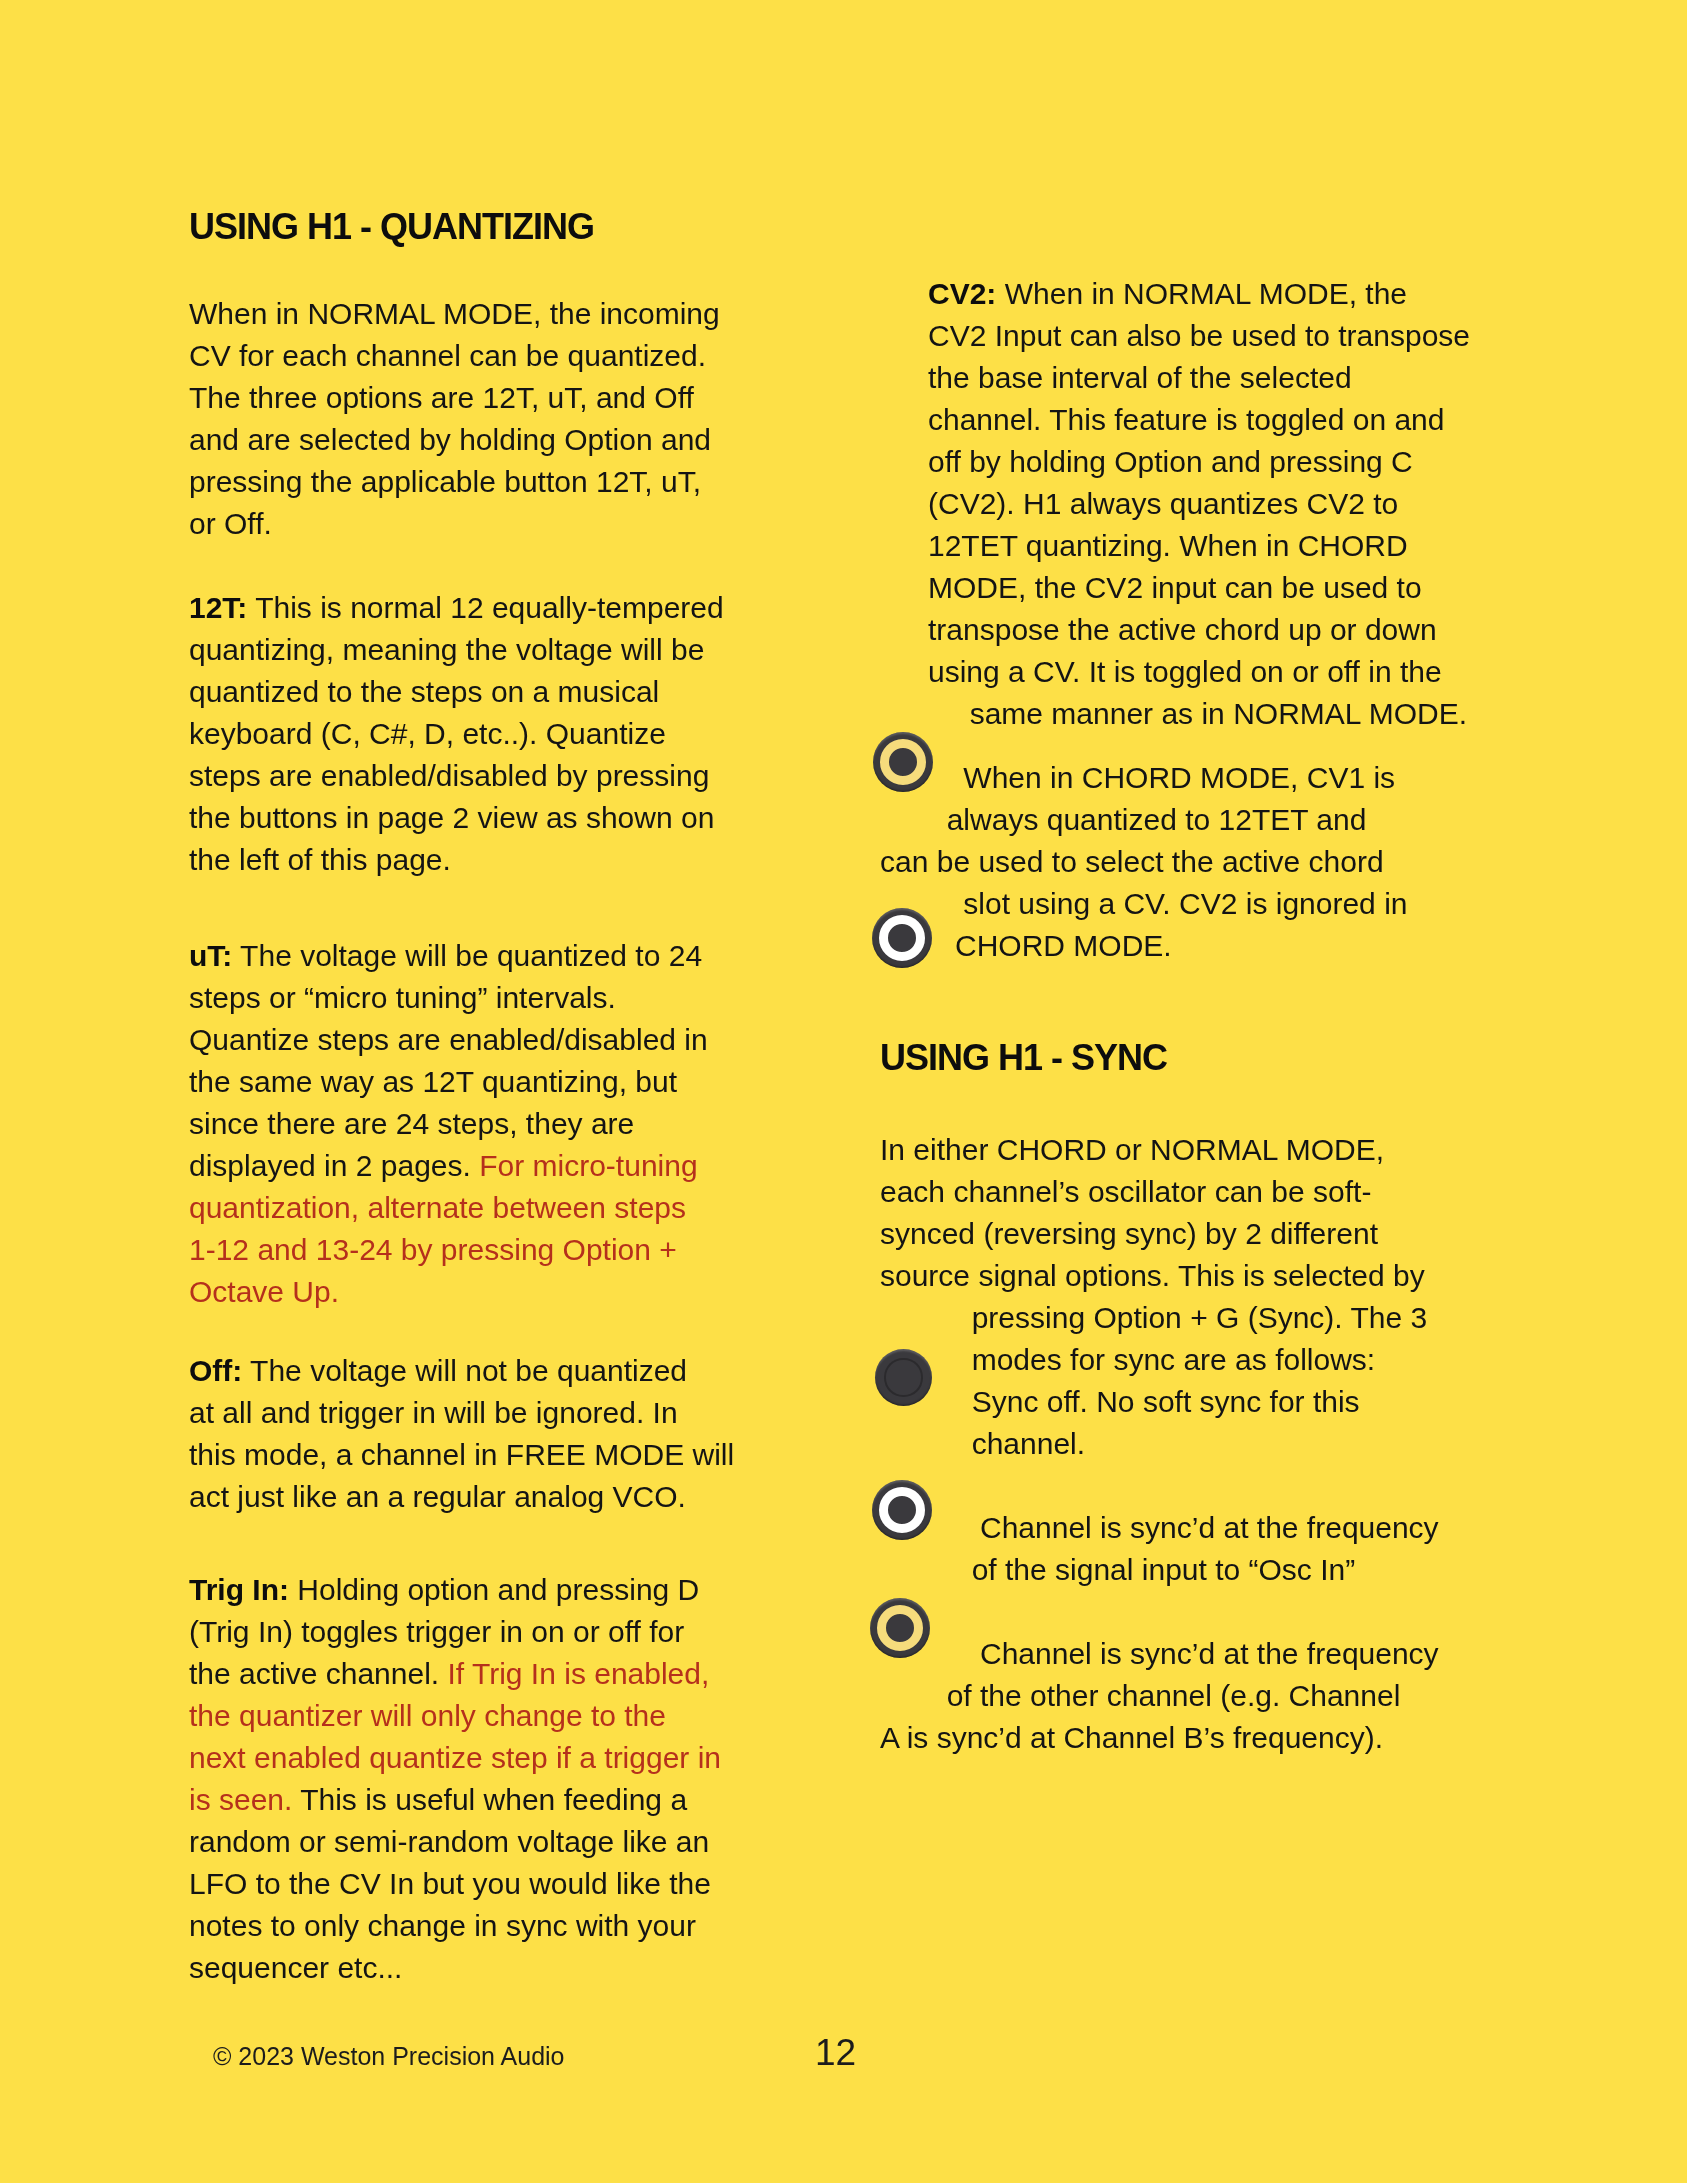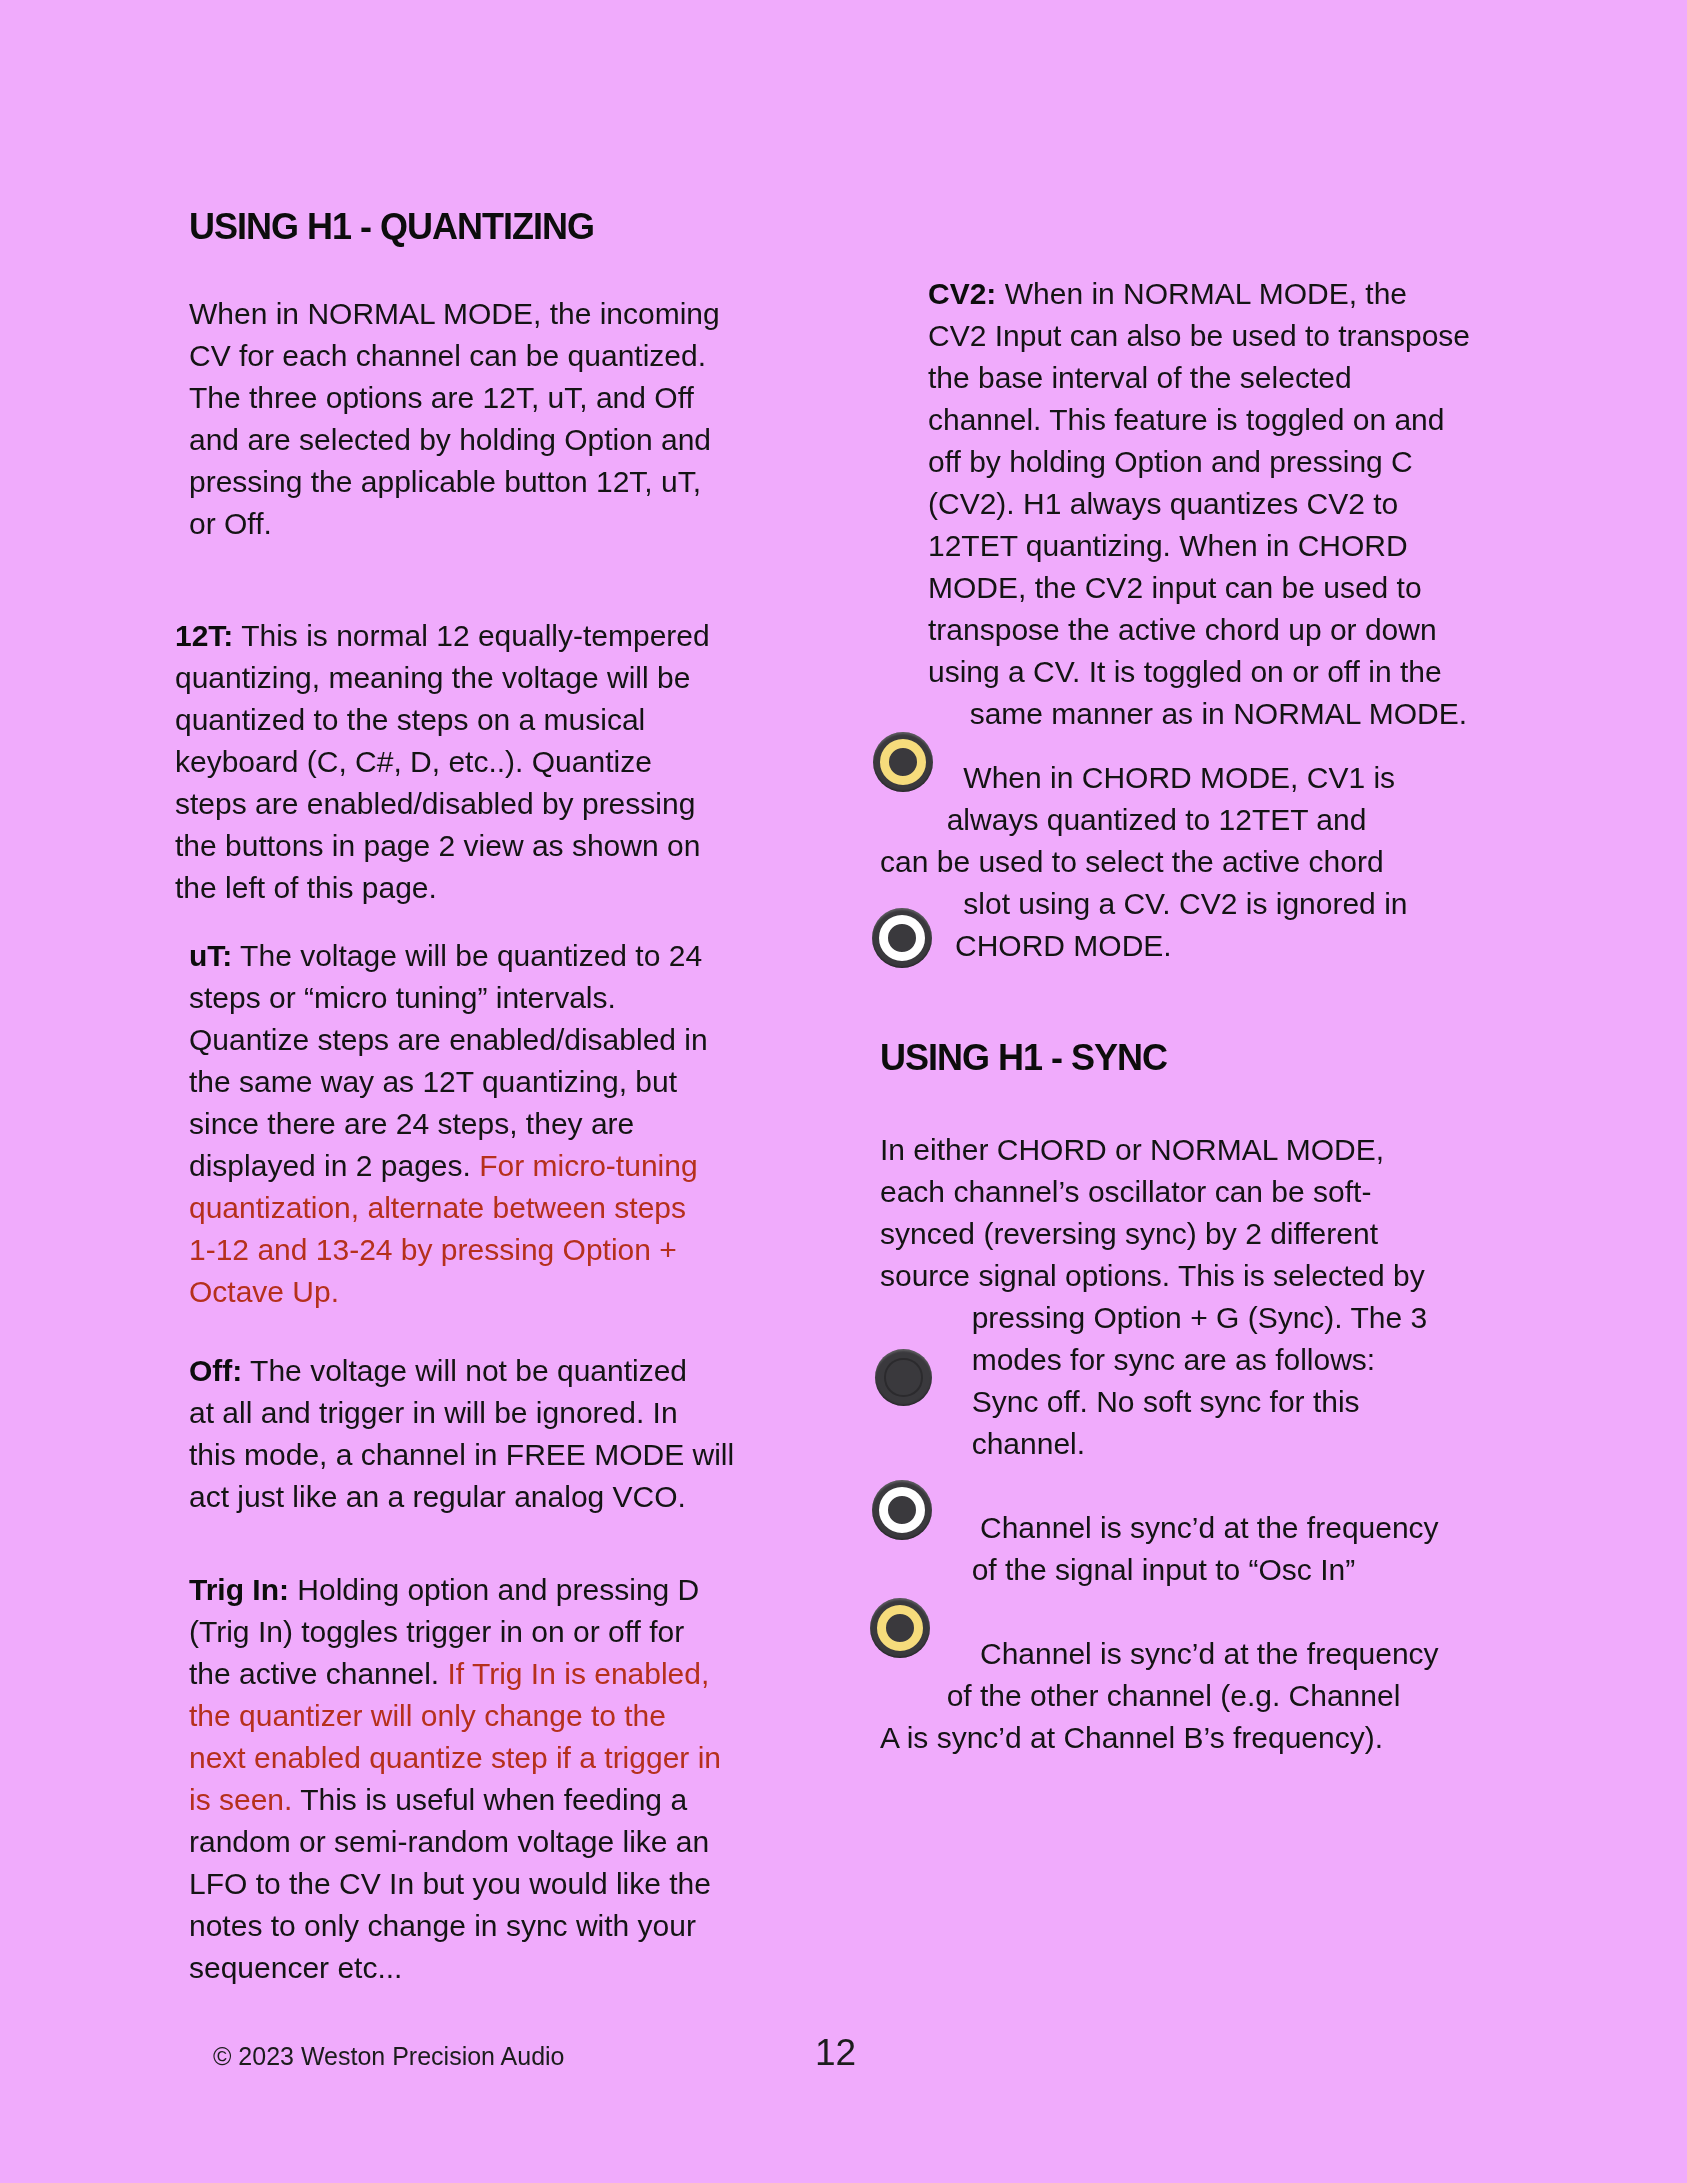--- a/index.html
+++ b/index.html
@@ -1,19 +1,19 @@
 <!DOCTYPE html>
 <html style="font-size:10.6px"><head>
 <meta charset="utf-8">
 <style>
   html,body { margin:0; padding:0; background:#888; }
   .page {
     position:relative;
     width:1687px; height:2183px;
-    background:#f0abfc;
+    background:#fde047;
     font-family:"Liberation Sans", sans-serif;
     color:#141414;
     overflow:hidden;
   }
   .block { position:absolute; white-space:pre; }
   h2.block {
     margin:0; font-size:36px; font-weight:700; letter-spacing:-1px; color:#0d0d0d;
   }
   .body-text {
     font-size:30px; line-height:42px; color:#141414;
@@ -45,21 +45,21 @@
 
   <h2 class="block" style="left:189px; top:206px;">USING H1 - QUANTIZING</h2>
 
   <div class="block body-text" style="left:189px; top:293px;"><span>When in NORMAL MODE, the incoming
 CV for each channel can be quantized.
 The three options are 12T, uT, and Off
 and are selected by holding Option and
 pressing the applicable button 12T, uT,
 or Off.</span></div>
 
-  <div class="block body-text" style="left:175px; top:587px;margin-top:28px;"><b>12T:</b><span> This is normal 12 equally-tempered
+  <div class="block body-text" style="left:189px; top:587px;"><b>12T:</b><span> This is normal 12 equally-tempered
 quantizing, meaning the voltage will be
 quantized to the steps on a musical
 keyboard (C, C#, D, etc..). Quantize
 steps are enabled/disabled by pressing
 the buttons in page 2 view as shown on
 the left of this page.</span></div>
 
   <div class="block body-text" style="left:189px; top:935px;"><b>uT:</b><span> The voltage will be quantized to 24
 steps or “micro tuning” intervals.
 Quantize steps are enabled/disabled in

